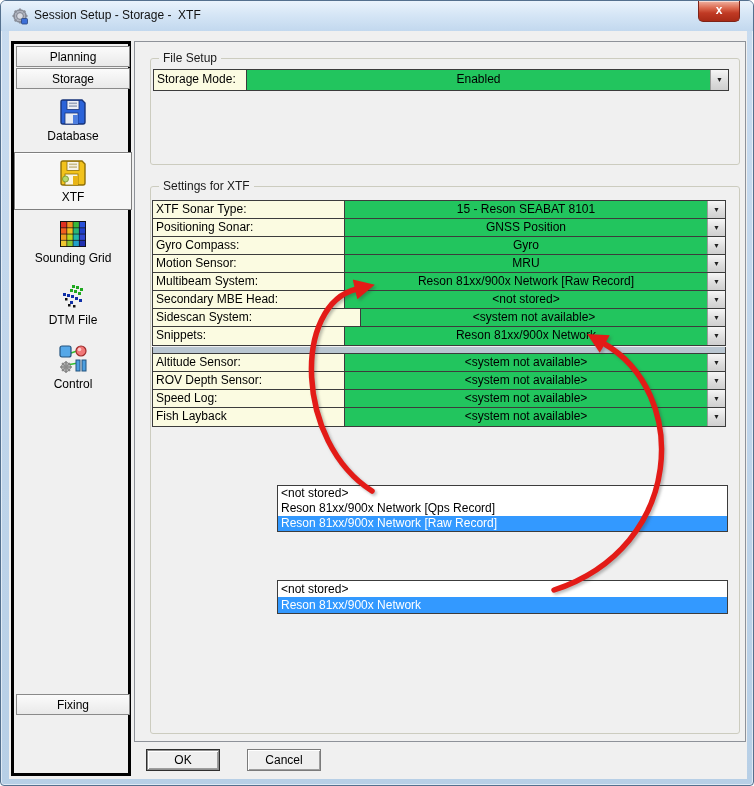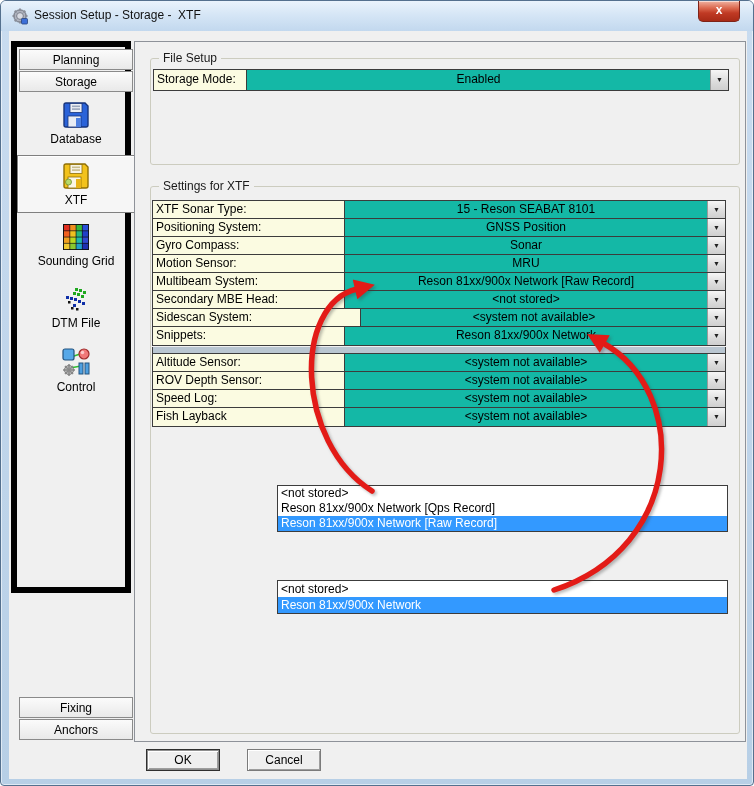--- a/index.html
+++ b/index.html
@@ -17,43 +17,43 @@
   .title-text { position:absolute; left:33px; top:7px; font-size:12px; color:#111; white-space:pre; }
   .close-btn { position:absolute; right:13px; top:0; width:42px; height:21px;
     background:linear-gradient(#F0B3A2,#DC6A50 35%,#C03A24 60%,#A82A16);
     border:1px solid #7E2318; border-top:none; border-radius:0 0 5px 5px;
     color:#fff; text-align:center; line-height:19px; font-weight:bold; font-size:12px;
     box-shadow: inset 0 1px 0 rgba(255,255,255,.55); cursor:default; }
 
   .client { position:absolute; left:8px; top:30px; width:738px; height:748px; background:#F0F0F0; }
 
   
-  .sidebar { position:absolute; left:2px; top:10px; width:120px; height:552px;
-    background:#F0F0F0; border:6px solid #000000; }
+  .sidebar { position:absolute; left:2px; top:10px; width:120px; height:735px;
+    background:#F0F0F0; border:3px solid #000000; }
   .side-btn { position:absolute; left:2px; width:114px; height:21px; text-align:center; line-height:20px;
     background:linear-gradient(#FBFBFB,#E9E9E9); border:1px solid #8A8A8A; cursor:default; }
   .icon-item { position:absolute; left:0; width:118px; text-align:center; }
   .icon-item svg { display:block; margin:0 auto; }
   .icon-item .ilabel { display:block; margin-top:2px; font-size:12px; }
   .icon-item.selected { border:1px solid #7F7F7F; background:#F6F6F6;
     box-shadow: inset 1px 1px 0 #fff; }
 
   
   .main { position:absolute; left:125px; top:10px; width:612px; height:701px;
     background:#F0F0F0; border:1px solid #8E9299; }
 
   .groupbox { position:absolute; border:1px solid #CCCCBF; border-radius:3px; }
   .groupbox .glabel { position:absolute; top:-8px; left:8px; background:#F0F0F0; padding:0 4px; color:#1a1a1a; }
 
   .dtable { position:absolute; border:1px solid #3C3C3C; background:#fff; }
   .trow { display:flex; height:18px; border-bottom:1px solid #3C3C3C; }
   .trow:last-child { border-bottom:none; }
   .trow .tlabel { background:#FBFBE1; border-right:1px solid #3C3C3C; padding:1px 3px 0 3px;
     white-space:nowrap; overflow:hidden; }
-  .trow .tvalue { flex:1; text-align:center; padding-top:1px; white-space:nowrap; overflow:hidden; background:#14b8a6; }
+  .trow .tvalue { flex:1; text-align:center; padding-top:1px; white-space:nowrap; overflow:hidden; background:#22c55e; }
   .trow .tcombo { width:18px; border-left:1px solid #9B9B9B; background:linear-gradient(#F6F6F6,#DCDCDC 60%,#CFCFCF);
     text-align:center; cursor:default; position:relative; }
   .trow .tcombo .tri { position:absolute; left:0; right:0; top:50%; transform:translateY(-52%);
     font-size:7px; color:#222; line-height:7px; }
   .row22 .trow { height:20px; }
   .row22 .trow .tvalue, .row22 .trow .tlabel { padding-top:2px; }
 
   .tdivider { position:absolute; height:6px; background:#B9C6D1;
     border-left:1px solid #3C3C3C; border-right:1px solid #3C3C3C; }
 
@@ -194,21 +194,20 @@
             <line x1="5" y1="20" x2="13" y2="28"></line>
               <line x1="13" y1="20" x2="5" y2="28"></line>
           </g>
           <rect x="19" y="17" width="4" height="11" fill="#4D9FE0" stroke="#23537E" stroke-width="1"></rect>
           <rect x="25" y="17" width="4" height="11" fill="#4D9FE0" stroke="#23537E" stroke-width="1"></rect>
         </svg>
         <span class="ilabel">Control</span>
       </div>
 
       <div class="side-btn" style="top:650px">Fixing</div>
-      <div class="side-btn" style="top:672px">Anchors</div>
     </div>
 
     <div class="main">
 
       <div class="groupbox" style="left:15px; top:16px; width:590px; height:107px;">
         <span class="glabel">File Setup</span>
         <div class="dtable row22" style="left:2px; top:10px; width:576px;">
           <div class="trow">
             <div class="tlabel" style="width:93px">Storage Mode:</div>
             <div class="tvalue">Enabled</div>
@@ -225,29 +224,29 @@
 
       <div class="dtable" style="left:17px; top:158px; width:574px;">
         <div class="trow">
           <div class="tlabel" style="width:192px">XTF Sonar Type:</div>
           <div class="tvalue">15 - Reson SEABAT 8101</div>
           <div class="tcombo">
               <span class="tri">▼</span>
             </div>
         </div>
         <div class="trow">
-          <div class="tlabel" style="width:192px">Positioning System:</div>
+          <div class="tlabel" style="width:192px">Positioning Sonar:</div>
           <div class="tvalue">GNSS Position</div>
           <div class="tcombo">
               <span class="tri">▼</span>
             </div>
         </div>
         <div class="trow">
           <div class="tlabel" style="width:192px">Gyro Compass:</div>
-          <div class="tvalue">Sonar</div>
+          <div class="tvalue">Gyro</div>
           <div class="tcombo">
               <span class="tri">▼</span>
             </div>
         </div>
         <div class="trow">
           <div class="tlabel" style="width:192px">Motion Sensor:</div>
           <div class="tvalue">MRU</div>
           <div class="tcombo">
               <span class="tri">▼</span>
             </div>

